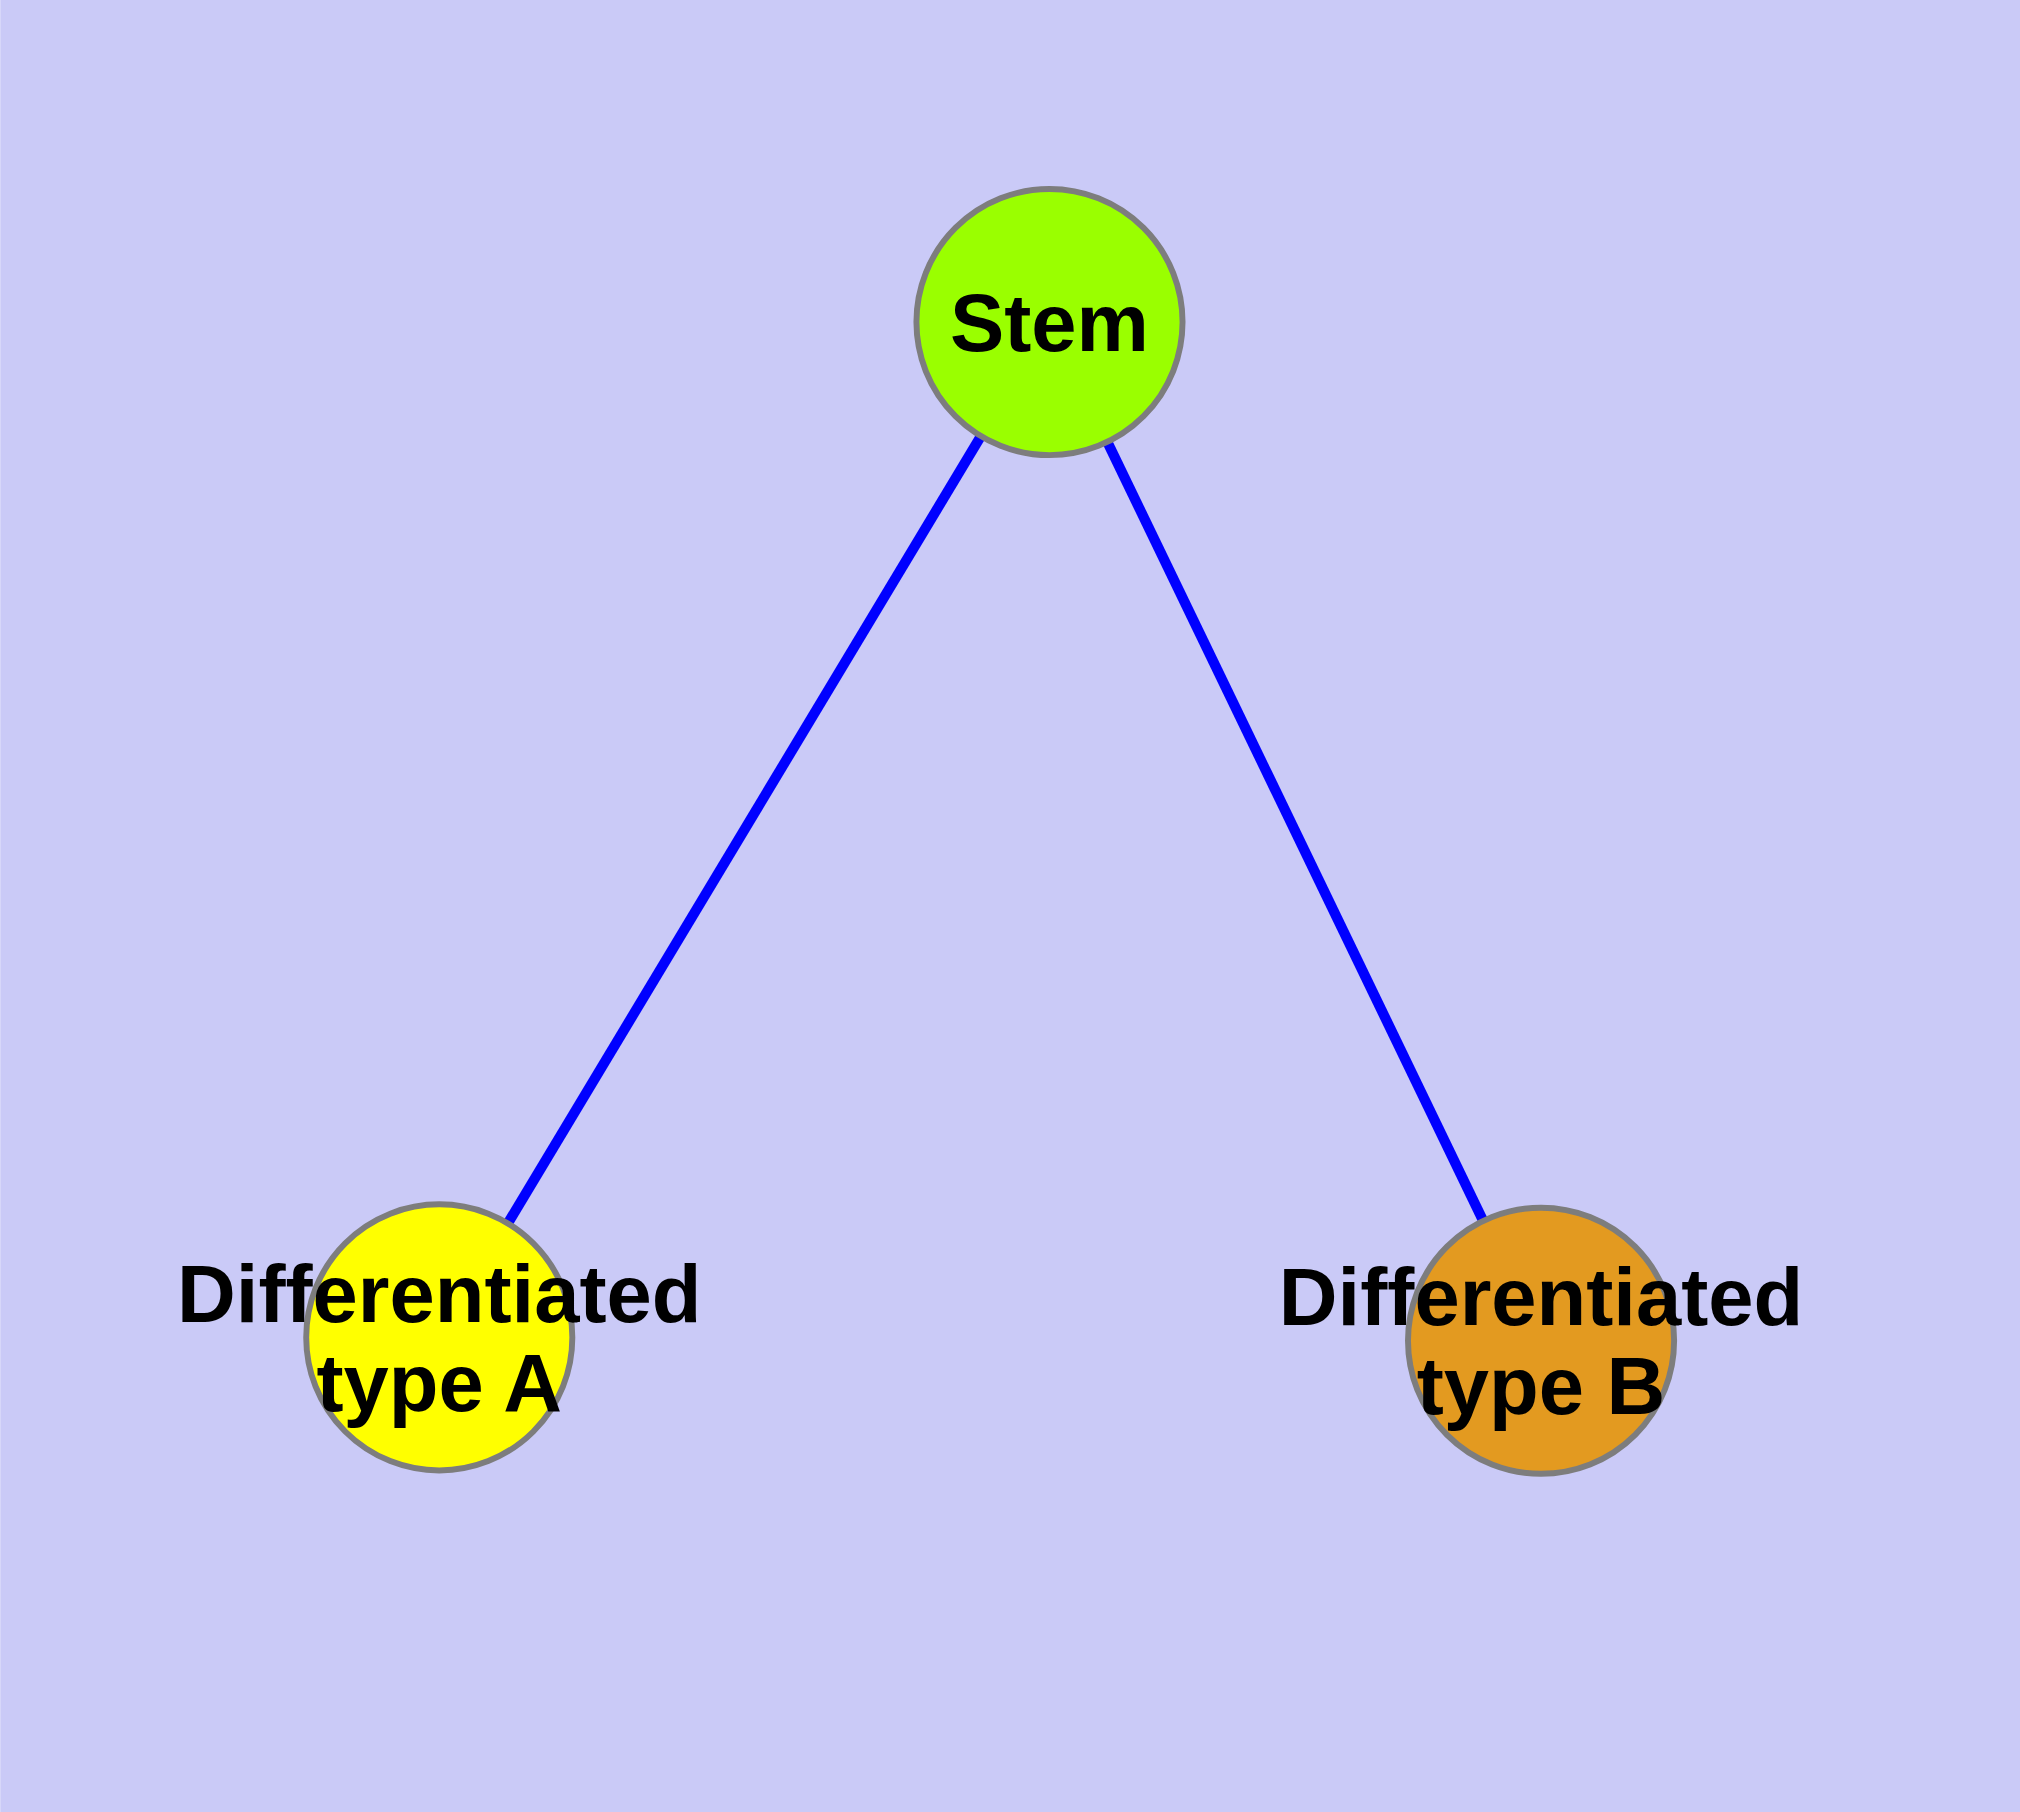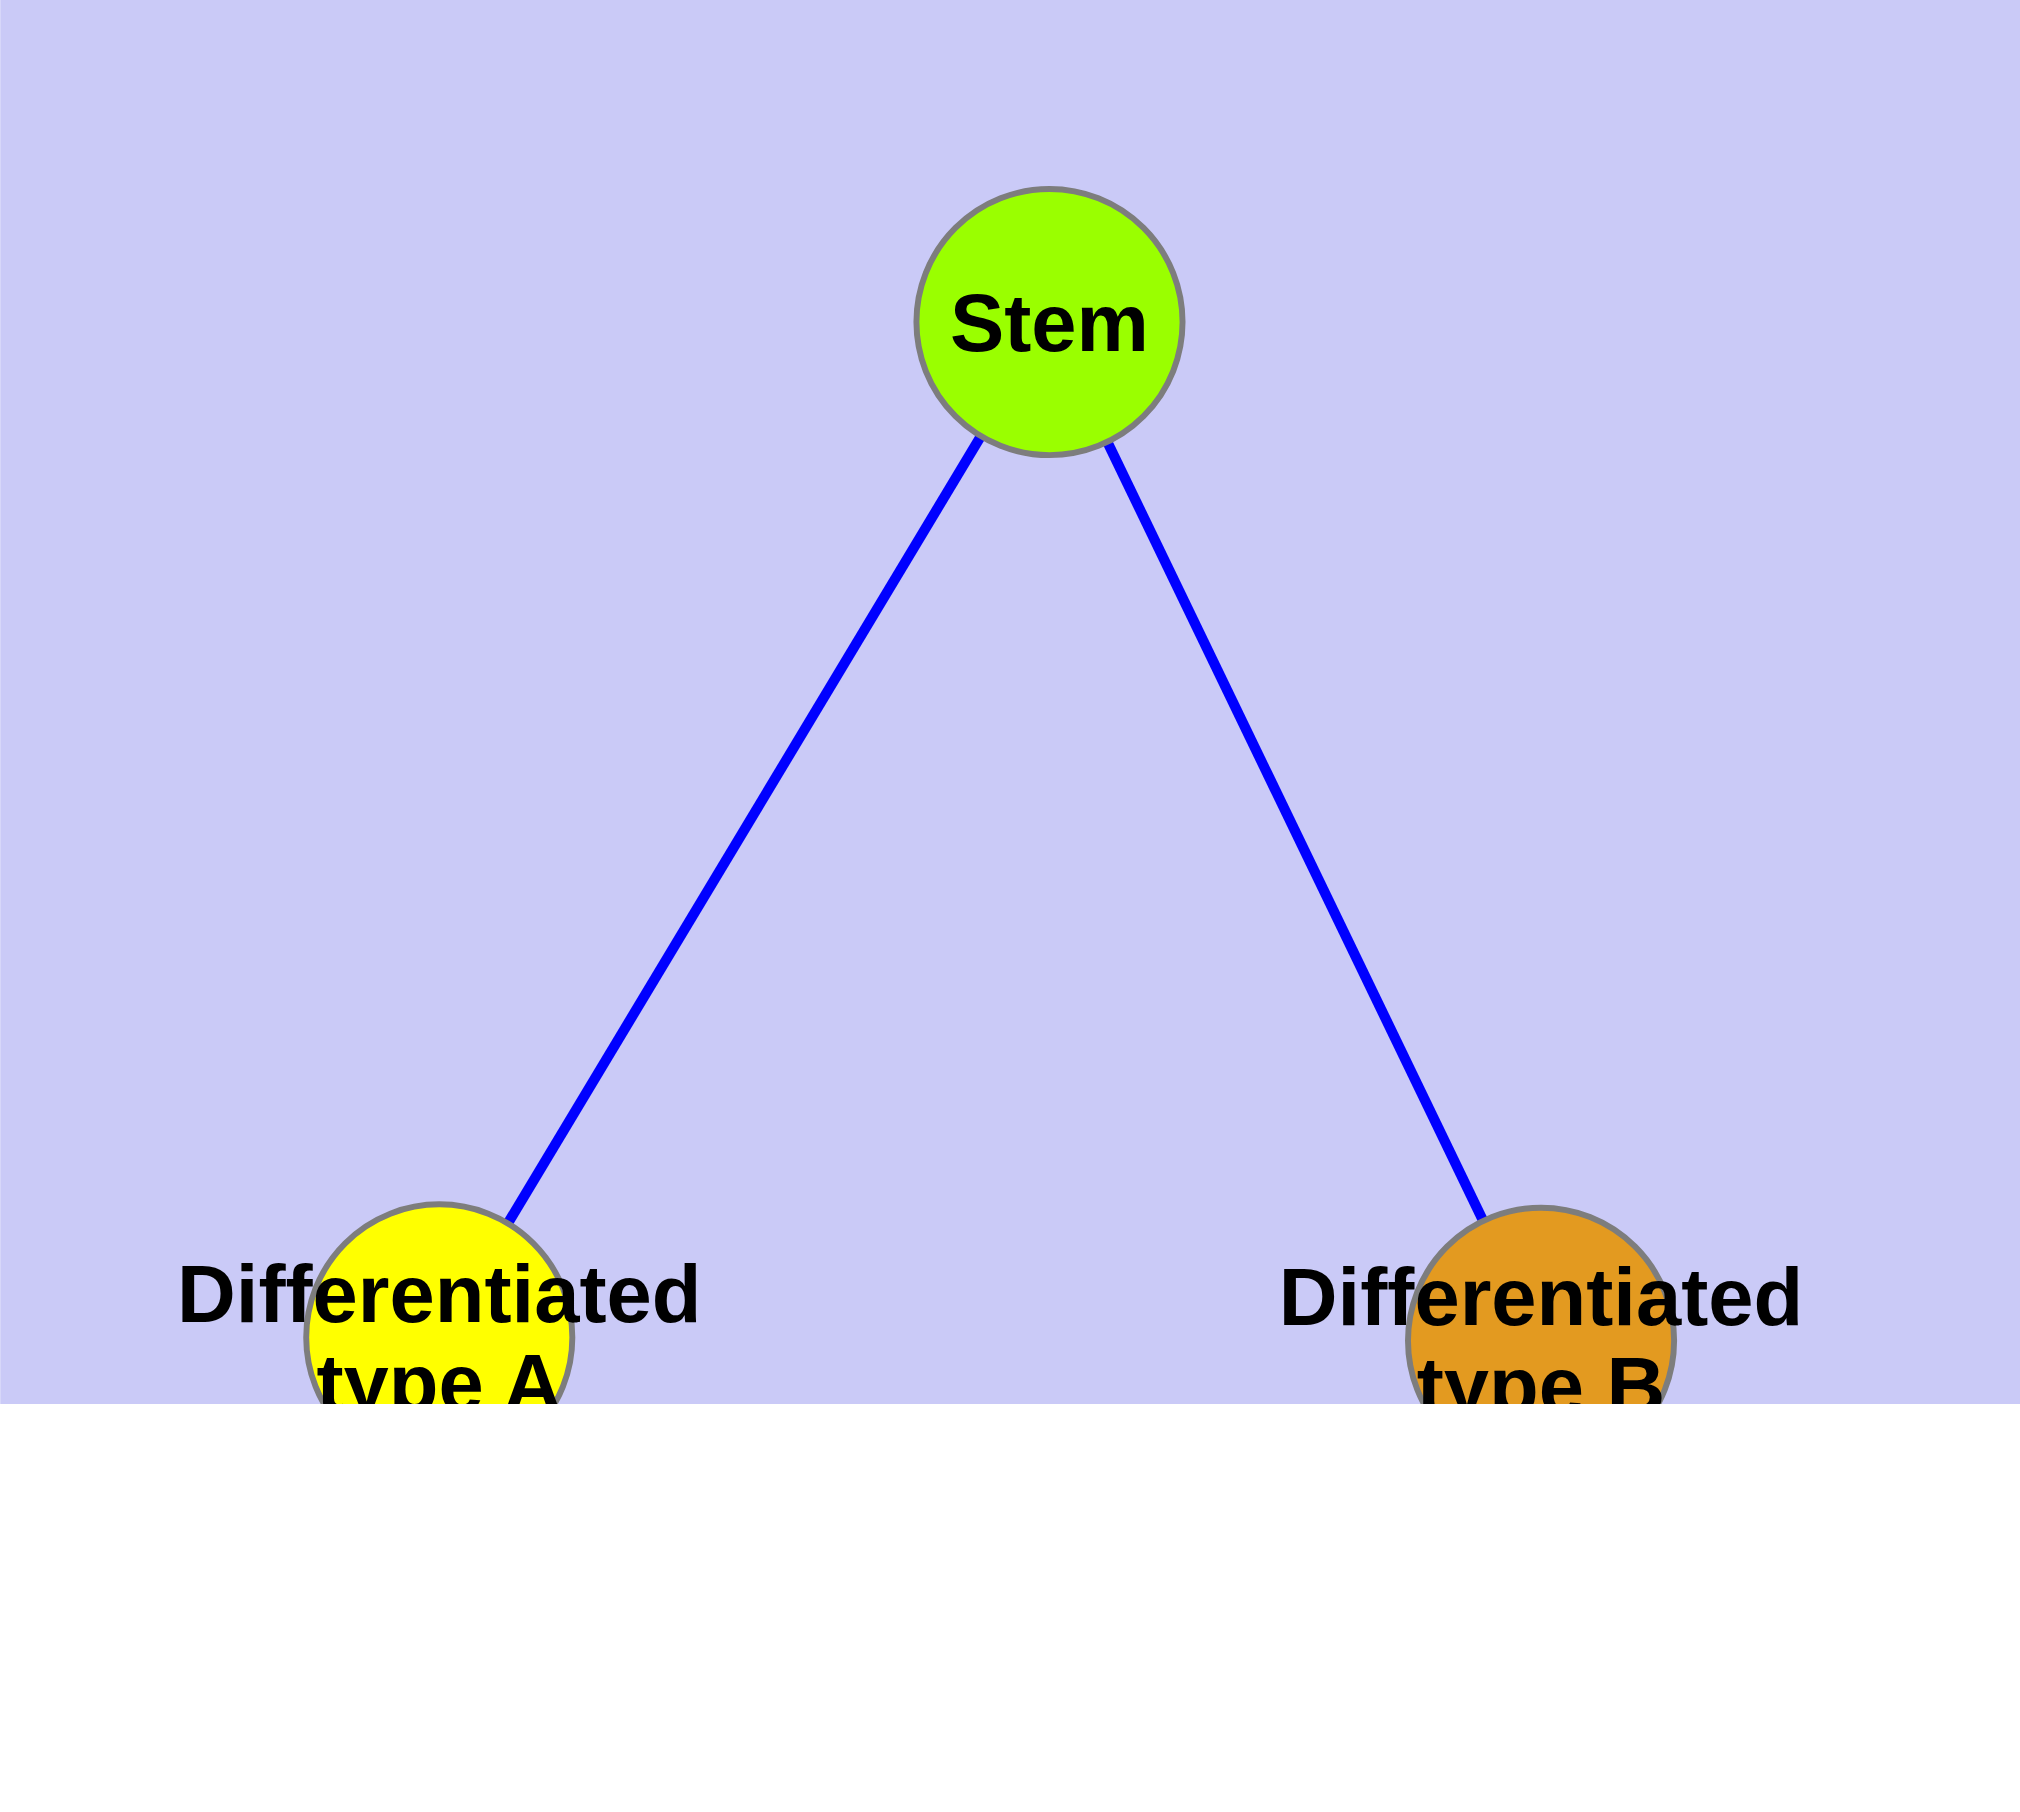--- a/index.html
+++ b/index.html
@@ -2,21 +2,21 @@
 <html style="font-size:13.6px"><head>
 <meta charset="utf-8">
 <style>
   html, body {
     margin: 0;
     padding: 0;
     background: #ffffff;
   }
   .canvas-wrap {
     width: 2021px;
-    height: 1404px;
+    height: 1812px;
     overflow: hidden;
     text-align: center;
   }
   svg {
     display: block;
   }
   svg text {
     font-family: "Liberation Sans", "DejaVu Sans", sans-serif;
     font-weight: bold;
   }

